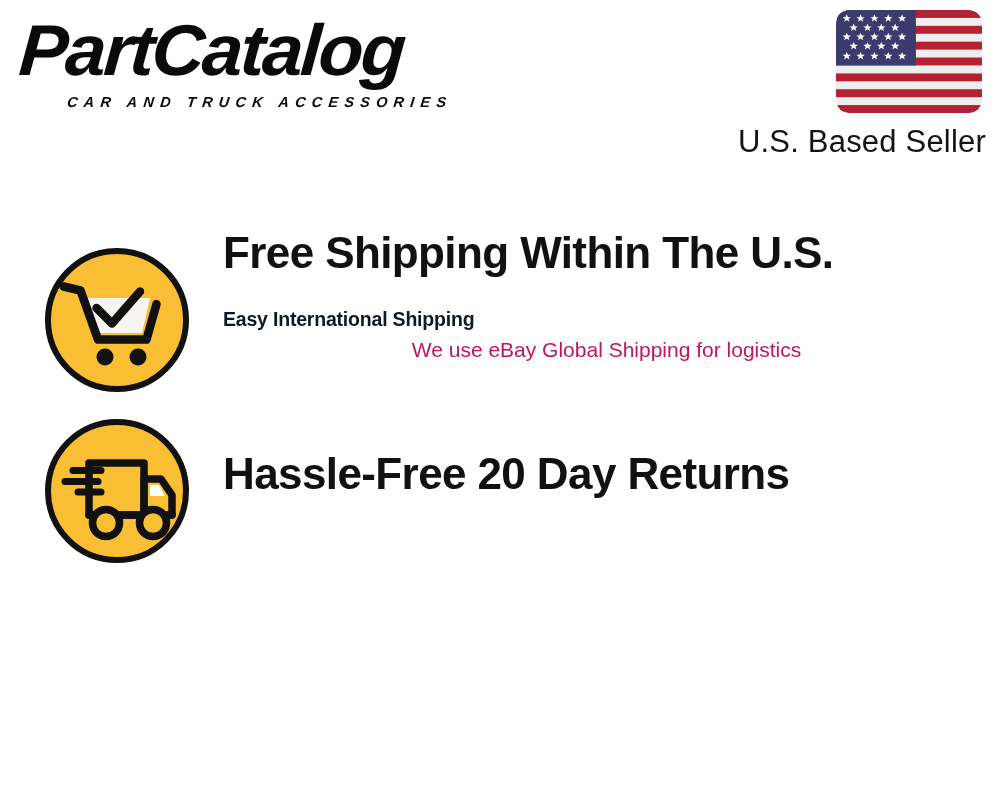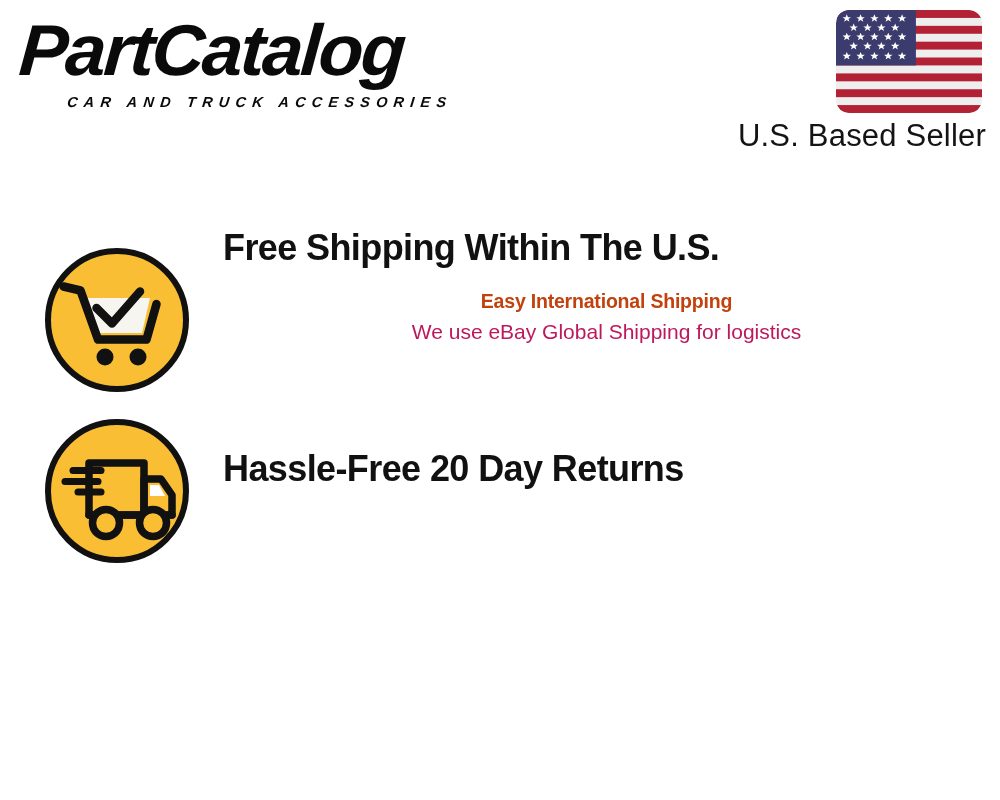--- a/index.html
+++ b/index.html
@@ -75,21 +75,21 @@
     display: block;
     margin-left: auto;
     margin-right: 4px;
     width: 146px;
     height: 103px;
     border-radius: 13px;
     overflow: hidden;
   }
   #us-seller-label {
     display: block;
-    margin-top: 6px;
+    margin-top: 12px;
     margin-right: 0px;
     font-family: "Liberation Sans", sans-serif;
     font-weight: 400;
     font-size: 31px;
     letter-spacing: 0.2px;
     color: #141414;
     line-height: 1.1;
     white-space: nowrap;
   }
 
@@ -113,45 +113,44 @@
   }
   .feature-text {
     position: absolute;
     left: 223px;
     top: 0;
     right: 10px;
   }
   .feature-heading {
     font-family: "Liberation Sans", sans-serif;
     font-weight: bold;
-    font-size: 36px;
+    font-size: 44px;
     letter-spacing: -0.6px;
     color: #111111;
     line-height: 1.12;
     white-space: nowrap;
   }
   .feature-sub {
     font-family: "Liberation Sans", sans-serif;
     font-weight: 400;
     font-size: 22px;
     color: #141414;
     line-height: 1.25;
     margin-top: 4px;
     white-space: nowrap;
   }
   .feature-sub-strong {
     font-family: "Liberation Sans", sans-serif;
     font-weight: bold;
     font-size: 19.5px;
     letter-spacing: -0.2px;
-    color: #c2410c;
+    color: #0f172a;
     line-height: 1.2;
-    margin-top: 22px;
-    white-space: nowrap;
-    text-align: center;
+    margin-top: 31px;
+    white-space: nowrap;
   }
   .feature-sub-last {
     font-family: "Liberation Sans", sans-serif;
     font-weight: 400;
     font-size: 21px;
     color: #be185d;
     line-height: 1.25;
     margin-top: 5px;
     white-space: nowrap;
     text-align: center;

